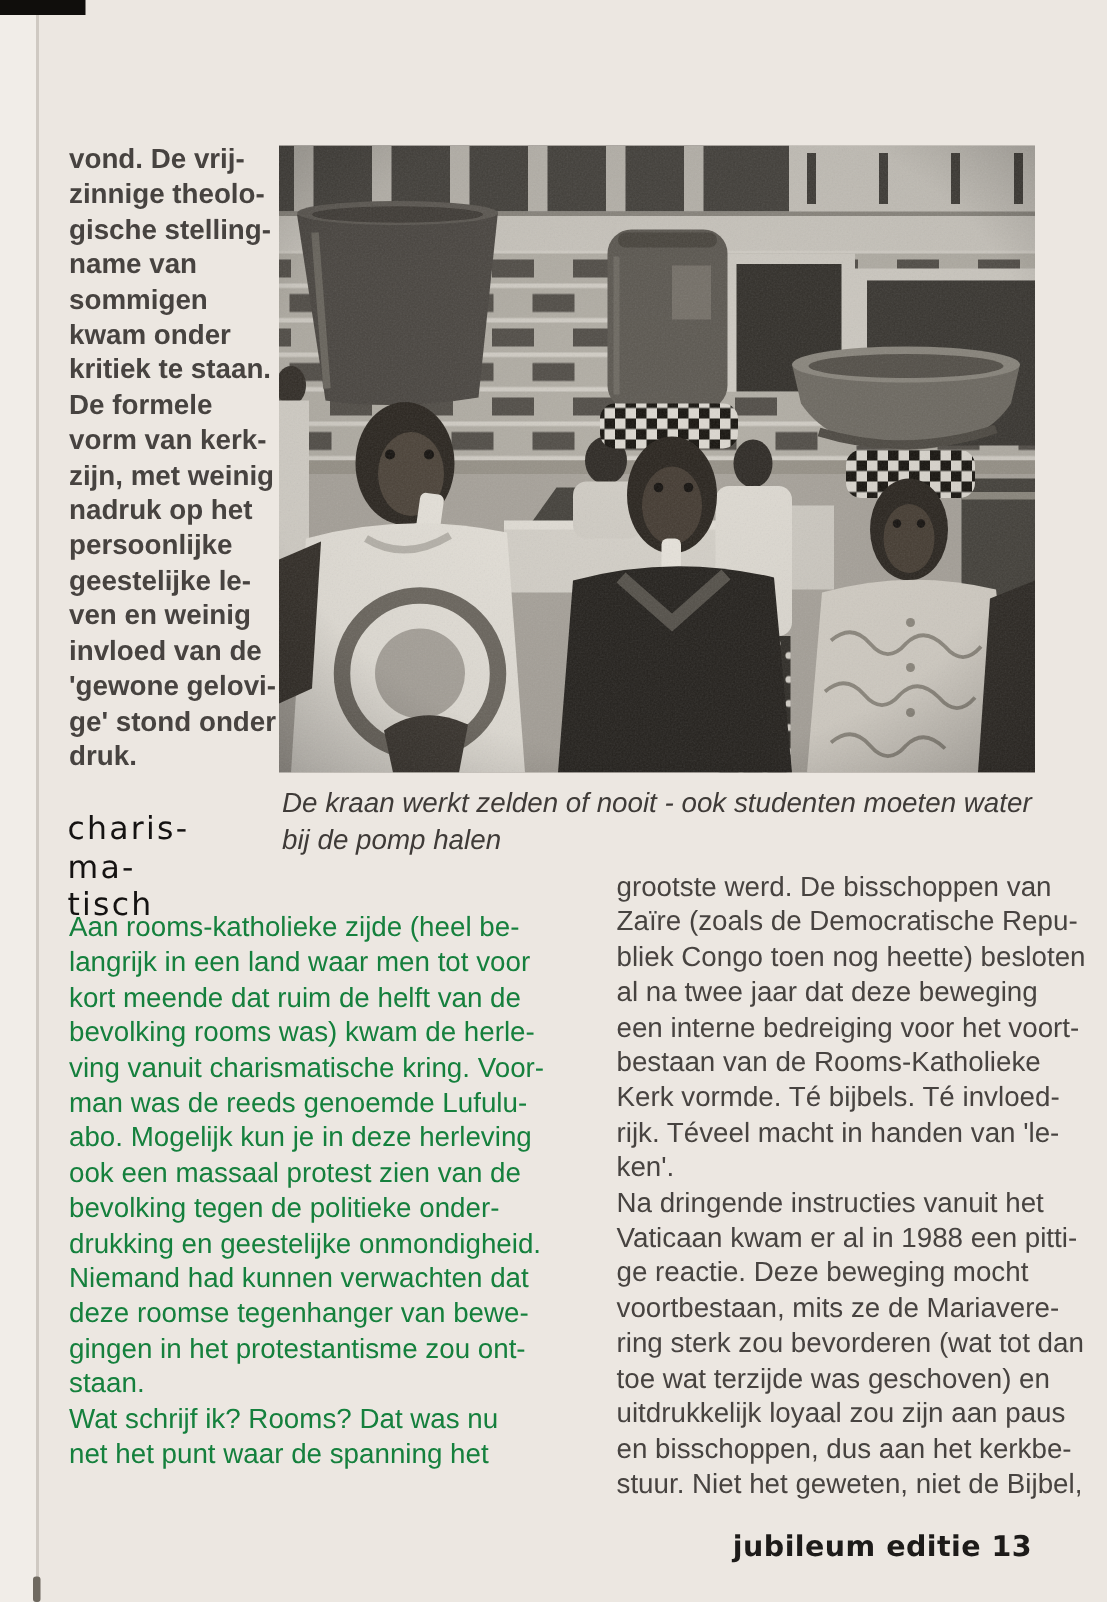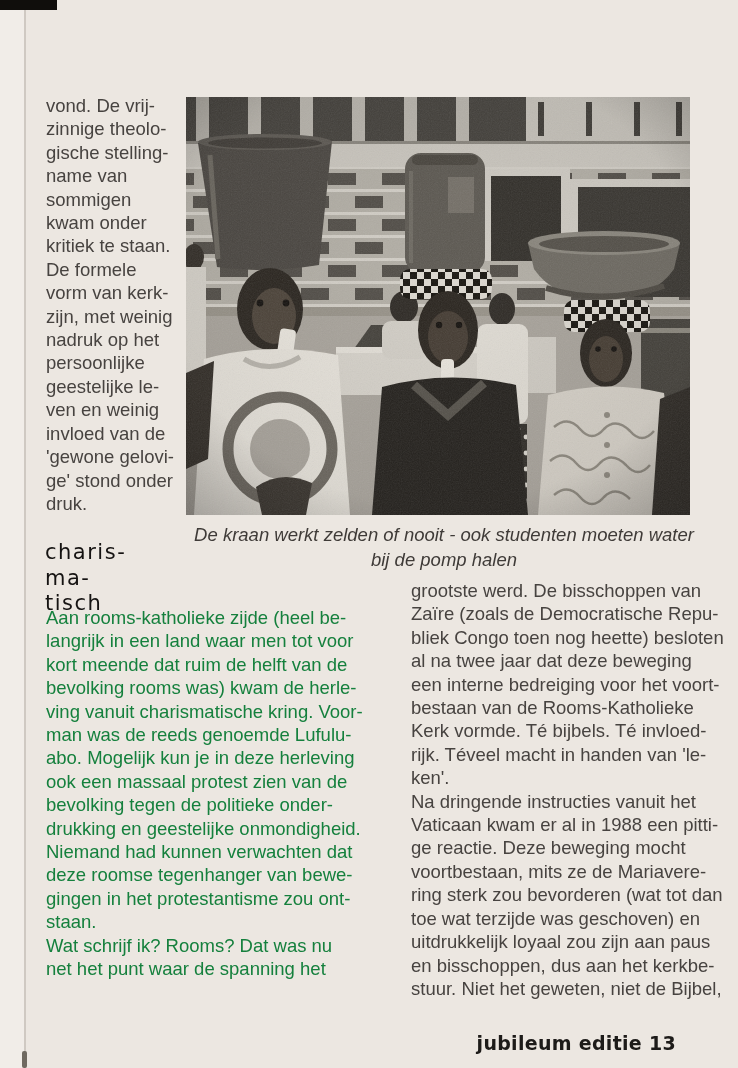--- a/index.html
+++ b/index.html
@@ -14,46 +14,46 @@
   .edge-mark{position:absolute;left:22px;top:1051px;width:5px;height:17px;background:#6f6960;border-radius:2px;}
   .scan-bar{position:absolute;left:0;top:0;width:57px;height:10px;background:#100e0c;}
 
   .title{
     position:absolute;left:45px;top:46px;margin:0;white-space:nowrap;
     font-family:"DejaVu Sans",sans-serif;font-weight:bold;font-size:23px;
     letter-spacing:9px;word-spacing:10px;color:#171513;
   }
   .narrow-col{
     position:absolute;left:46px;top:94px;width:145px;
-    font-size:18.5px;line-height:23.4px;white-space:pre-line;color:#474340;
+    font-size:18.5px;line-height:23.4px;white-space:pre-line;color:#474340;font-weight:bold;
   }
   .photo{
     position:absolute;left:186px;top:97px;width:504px;height:418px;margin:0;
     background:#b7b3ab;
   }
   .photo svg{display:block;width:100%;height:100%;}
   .caption{
     position:absolute;left:188px;top:522px;width:512px;
-    font-style:italic;font-size:18.5px;line-height:25px;white-space:pre-line;color:#3f3b38;text-align:center;
+    font-style:italic;font-size:18.5px;line-height:25px;white-space:pre-line;color:#3f3b38;
   }
   .heading{
     position:absolute;left:45px;top:540px;margin:0;
     font-family:"DejaVu Sans",sans-serif;font-weight:normal;font-size:21px;
     line-height:25.5px;letter-spacing:1.5px;color:#151312;white-space:pre-line;
   }
   .left-col{
     position:absolute;left:46px;top:606px;width:335px;
     font-size:18.5px;line-height:23.4px;white-space:pre-line;color:#15803d;
   }
   .right-col{
     position:absolute;left:384px;top:579px;width:330px;
     font-size:18.5px;line-height:23.4px;white-space:pre-line;color:#474340;margin-left:27px;
   }
   .footer{
-    position:absolute;right:46px;top:1016px;margin:16px;
+    position:absolute;right:46px;top:1016px;margin:4px;
     font-family:"DejaVu Sans",sans-serif;font-weight:bold;font-size:19px;
     letter-spacing:0.3px;color:#1d1b19;
   }
 </style>
 </head>
 <body>
 
 <div class="canvas">
 
   <div class="edge-strip"></div>

